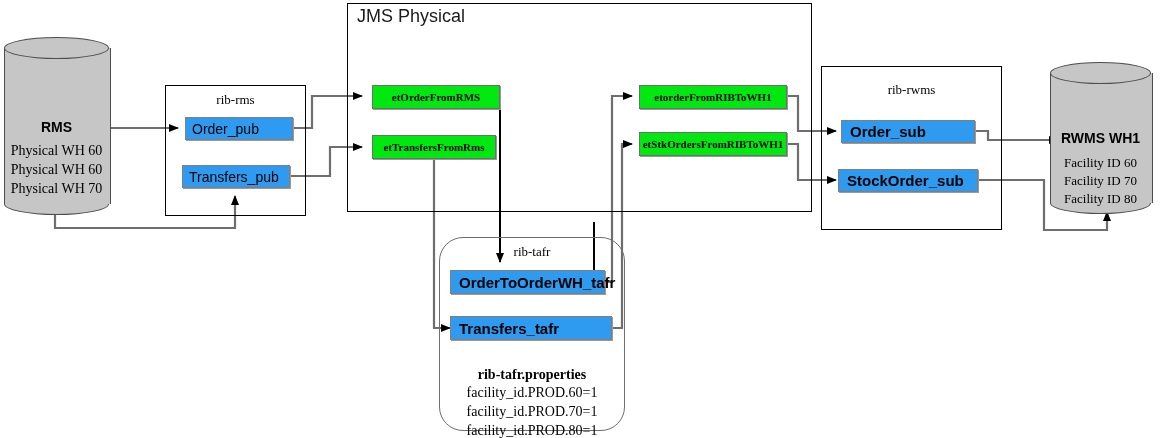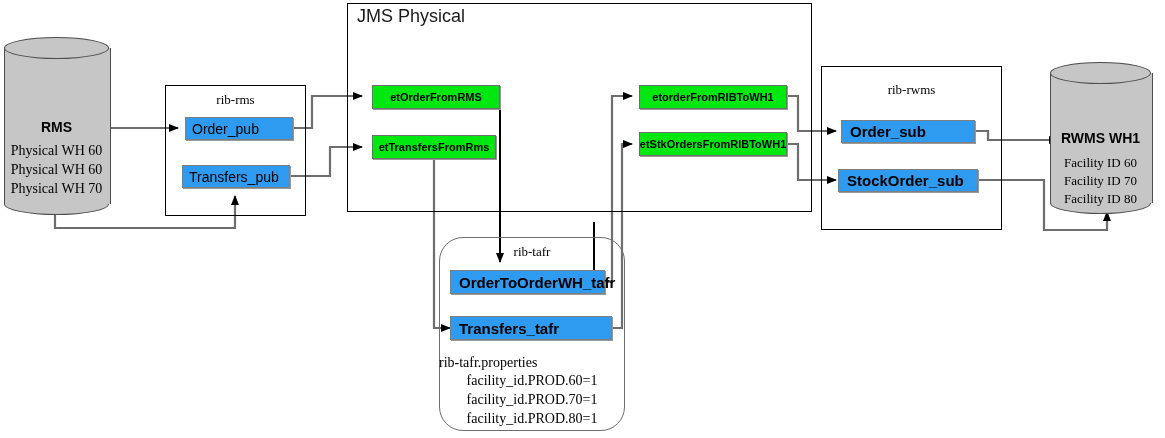--- a/index.html
+++ b/index.html
@@ -20,34 +20,34 @@
   #rib-rwms{left:821px;top:66px;width:181px;height:164px;}
   
   #rib-tafr{left:439px;top:237px;width:186px;height:194px;border-radius:24px;}
   
   .node-blue{background:#2e9bf0;border:1.4px solid #7f7f7f;box-shadow:1px 1px 0 #9a9a9a;
     display:flex;align-items:center;font-weight:bold;color:#000;
     font-family:Liberation Sans, sans-serif;}
   
   .node-green{background:#00e810;border:1.4px solid #6e6e6e;box-shadow:1px 1px 0 #9a9a9a;
     display:flex;align-items:center;justify-content:center;font-weight:bold;color:#000;
-    font-family:Liberation Sans, sans-serif;}
+    font-family:Liberation Serif, serif;}
   
   .cyl{position:absolute;}
   .cyl-body{position:absolute;left:0;top:11px;width:100%;height:calc(100% - 22px);
     background:#c6c6c6;border-left:1.6px solid #4d4d4d;border-right:1.6px solid #4d4d4d;}
   .cyl-top{position:absolute;left:0;top:0;width:100%;height:22px;border-radius:50%/50%;
     background:#c6c6c6;border:1.6px solid #4d4d4d;box-sizing:border-box;}
   .cyl-bot{position:absolute;left:0;bottom:0;width:100%;height:22px;border-radius:50%/50%;
     background:#c6c6c6;border:1.6px solid #4d4d4d;box-sizing:border-box;
     clip-path:polygon(-5% 50%,105% 50%,105% 130%,-5% 130%);}
   .cyl-text{position:absolute;left:0;width:100%;text-align:center;}
   .cyl-title{font-family:"Liberation Sans",sans-serif;font-weight:bold;font-size:14px;color:#000;}
   .cyl-line{font-family:"Liberation Serif",serif;font-size:14px;color:#000;line-height:19px;}
-  .props-title{font-family:"Liberation Serif",serif;font-weight:normal;font-size:14px;text-align:left;}
+  .props-title{font-family:"Liberation Serif",serif;font-weight:bold;font-size:14px;text-align:center;margin-top:12px;}
   .props-line{font-family:"Liberation Serif",serif;font-size:14px;text-align:center;line-height:19px;}
 </style>
 </head>
 <body>
 
 <div id="canvas">
 
   <svg id="wires" viewBox="0 0 1165 438" xmlns="http://www.w3.org/2000/svg">
     <defs>
       <marker id="arrG" markerWidth="10" markerHeight="8" refX="9" refY="4" orient="auto" markerUnits="userSpaceOnUse">

